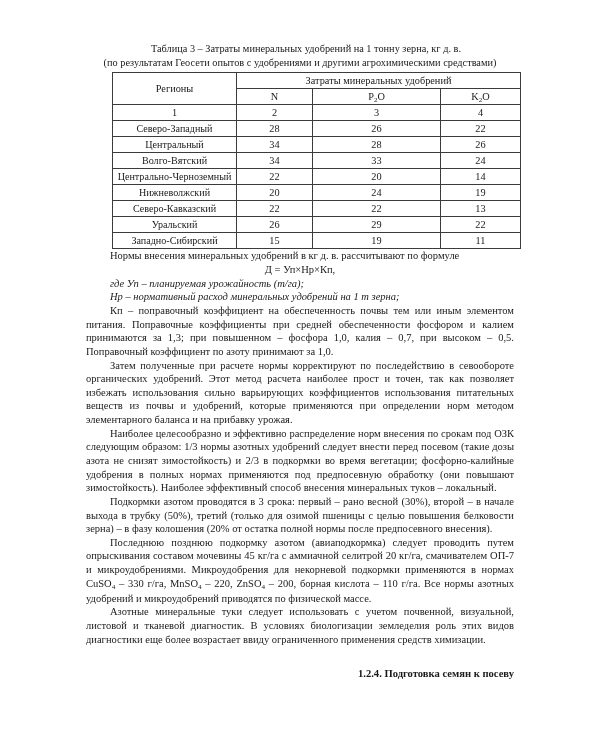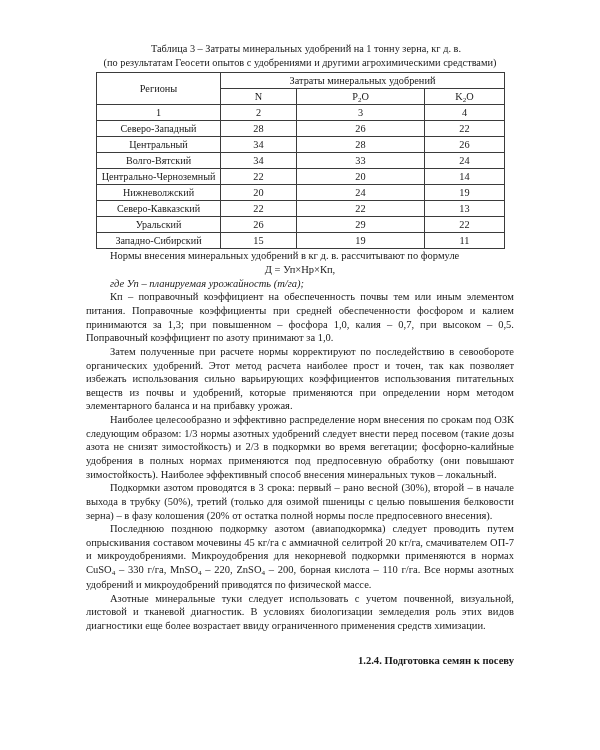--- a/index.html
+++ b/index.html
@@ -32,21 +32,21 @@
   .table-caption .line {
     display: block;
     white-space: nowrap;
   }
   .caption-line-1 { padding-left: 12px; }
 
   
   table.fert {
     border-collapse: collapse;
     width: 408px;
-    margin-left: 10px;
+    margin-left: 26px;
     table-layout: fixed;
     font-size: 10.3px;
   }
   table.fert td, table.fert th {
     border: 1px solid #3b3b3b;
     text-align: center;
     vertical-align: middle;
     font-weight: normal;
     padding: 1px 2px;
     height: 13px;
@@ -190,20 +190,21 @@
         <td>19</td>
         <td>11</td>
       </tr>
     </tbody>
   </table>
 
   <div class="formula-block">
     <p class="body spaced-top">Нормы внесения минеральных удобрений в кг д. в. рассчитывают по формуле</p>
     <p class="formula-line">Д = Уп×Нр×Кп,</p>
     <p class="where-line">где Уп – планируемая урожайность (т/га);</p>
+    <p class="where-line">Нр – нормативный расход минеральных удобрений на 1 т зерна;</p>
   </div>
 
   <p class="body">Кп – поправочный коэффициент на обеспеченность почвы тем или иным элементом питания. Поправочные коэффициенты при средней обеспеченности фосфором и калием принимаются за 1,3; при повышенном – фосфора 1,0, калия – 0,7, при высоком – 0,5. Поправочный коэффициент по азоту принимают за 1,0.</p>
 
   <p class="body spaced-top">Затем полученные при расчете нормы корректируют по последействию в севообороте органических удобрений. Этот метод расчета наиболее прост и точен, так как позволяет избежать использования сильно варьирующих коэффициентов использования питательных веществ из почвы и удобрений, которые применяются при определении норм методом элементарного баланса и на прибавку урожая.</p>
 
   <p class="body spaced-top">Наиболее целесообразно и эффективно распределение норм внесения по срокам под ОЗК следующим образом: 1/3 нормы азотных удобрений следует внести перед посевом (такие дозы азота не снизят зимостойкость) и 2/3 в подкормки во время вегетации; фосфорно-калийные удобрения в полных нормах применяются под предпосевную обработку (они повышают зимостойкость). Наиболее эффективный способ внесения минеральных туков – локальный.</p>
 
   <p class="body spaced-top">Подкормки азотом проводятся в 3 срока: первый – рано весной (30%), второй – в начале выхода в трубку (50%), третий (только для озимой пшеницы с целью повышения белковости зерна) – в фазу колошения (20% от остатка полной нормы после предпосевного внесения).</p>
 

